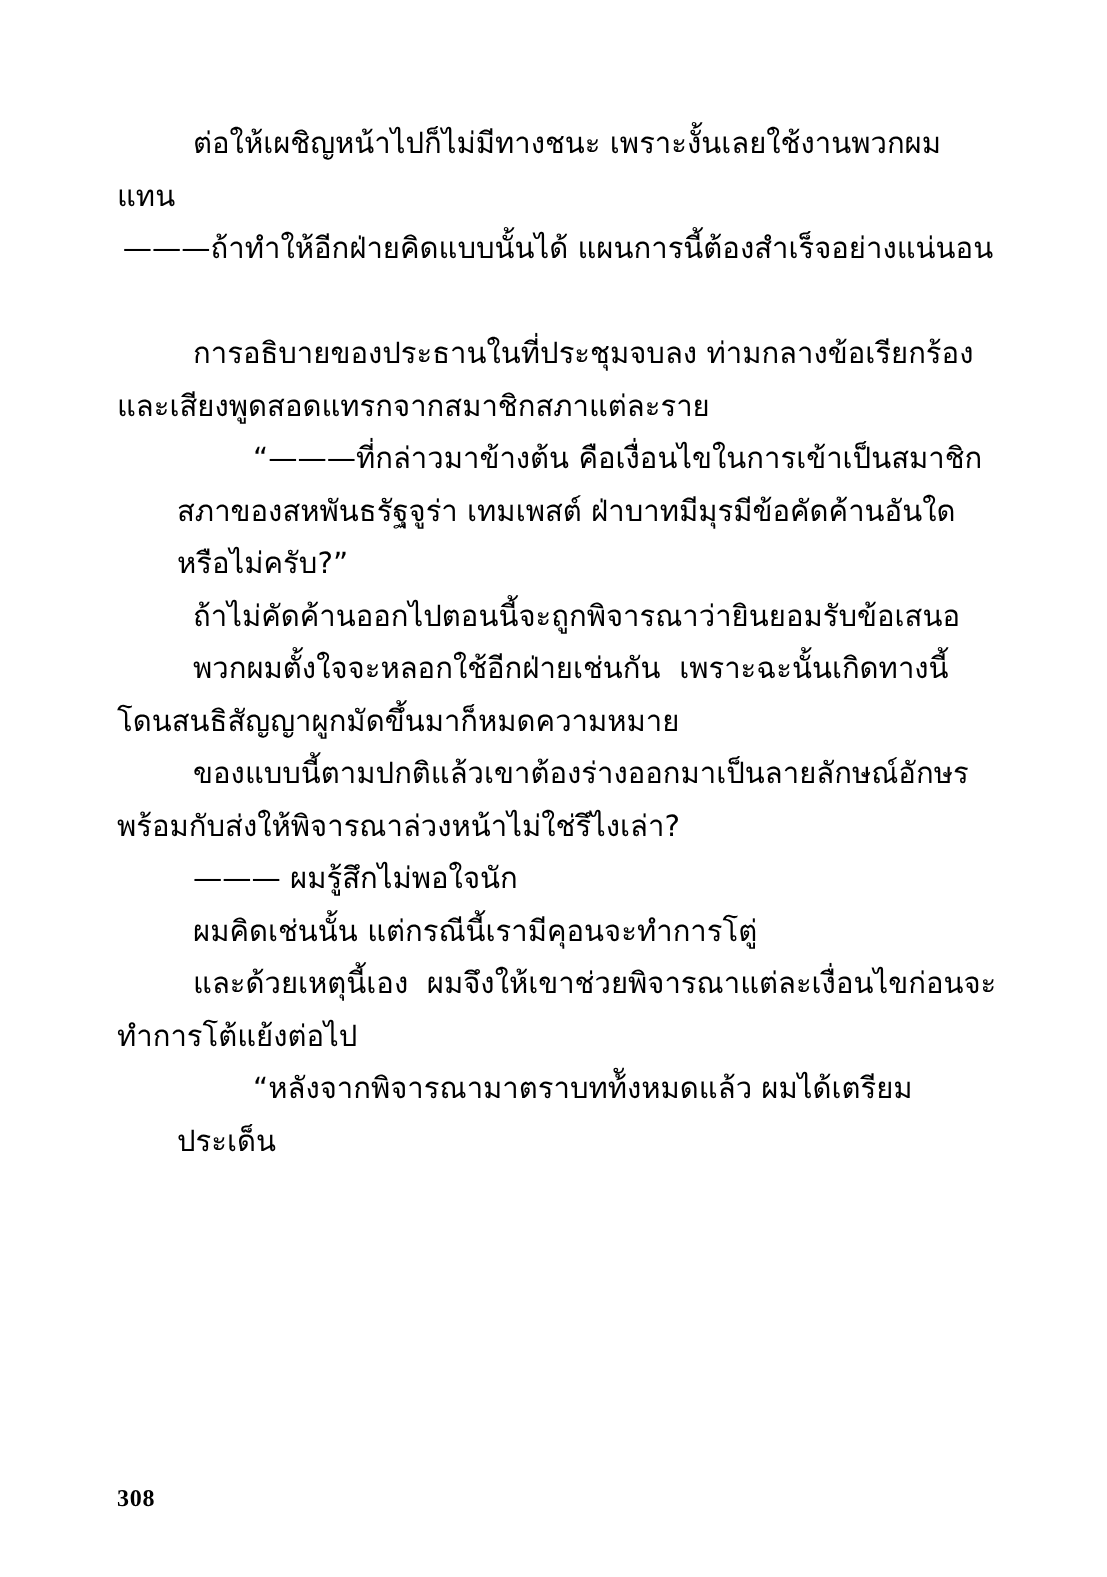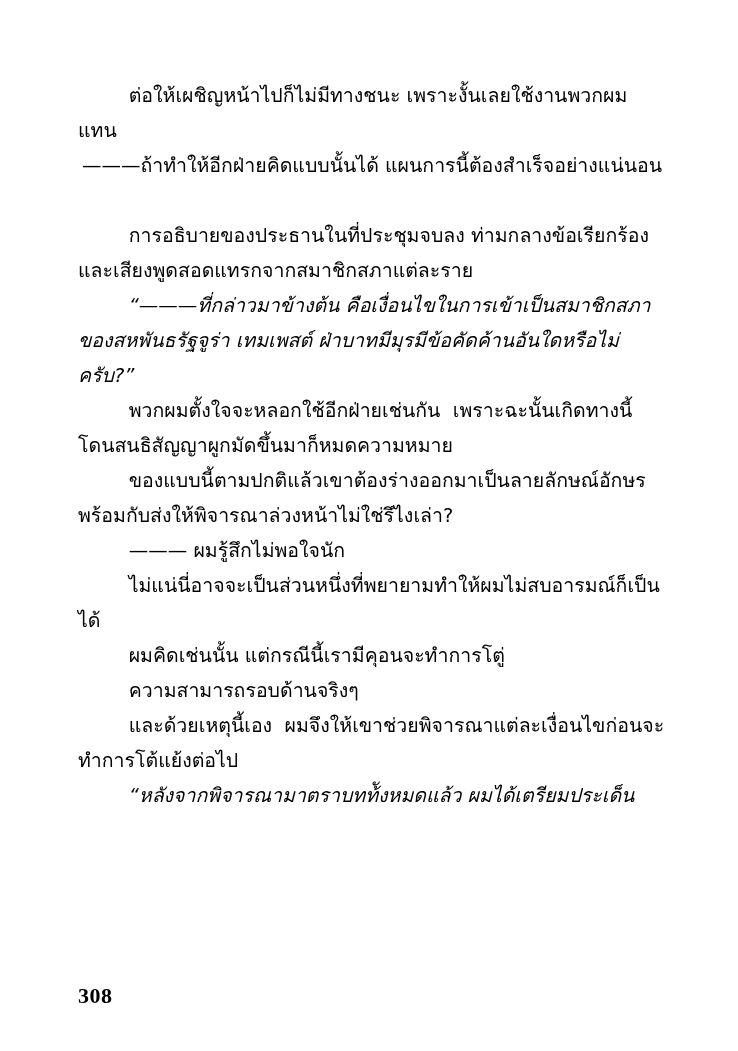--- a/index.html
+++ b/index.html
@@ -33,51 +33,50 @@
     margin: 0;
     text-indent: 2.6em;
     white-space: pre-wrap;
     word-break: break-word;
   }
   .para.noindent {
     text-indent: 0;
     text-align: center;
   }
   .para.italic {
-    font-style: italic;
+    margin-left: 40px;
   }
   .gap {
     height: 35px;
   }
   .page-number {
     position: absolute;
     left: 78px;
     bottom: 42px;
-    font-size: 22px;
+    font-size: 16px;
     font-family: "Liberation Serif", serif;
     font-weight: bold;
     letter-spacing: 0.5px;
   }
 </style>
 </head>
 <body>
 
 <div class="page">
   <div class="body-text">
 
     <p class="para">ต่อให้เผชิญหน้าไปก็ไม่มีทางชนะ เพราะงั้นเลยใช้งานพวกผมแทน</p>
     <p class="para noindent">———ถ้าทำให้อีกฝ่ายคิดแบบนั้นได้ แผนการนี้ต้องสำเร็จอย่างแน่นอน</p>
     <div class="gap"></div>
     <p class="para"></p>
     <p class="para">การอธิบายของประธานในที่ประชุมจบลง ท่ามกลางข้อเรียกร้องและเสียงพูดสอดแทรกจากสมาชิกสภาแต่ละราย</p>
     <p class="para italic">“———ที่กล่าวมาข้างต้น คือเงื่อนไขในการเข้าเป็นสมาชิกสภาของสหพันธรัฐจูร่า เทมเพสต์ ฝ่าบาทมีมุรมีข้อคัดค้านอันใดหรือไม่ครับ?”</p>
+    <p class="para">ถ้าไม่คัดค้านออกไปตอนนี้จะถูกพิจารณาว่ายินยอมรับข้อเสนอ</p>
     <p class="para">พวกผมตั้งใจจะหลอกใช้อีกฝ่ายเช่นกัน  เพราะฉะนั้นเกิดทางนี้โดนสนธิสัญญาผูกมัดขึ้นมาก็หมดความหมาย</p>
     <p class="para">ของแบบนี้ตามปกติแล้วเขาต้องร่างออกมาเป็นลายลักษณ์อักษรพร้อมกับส่งให้พิจารณาล่วงหน้าไม่ใช่รึไงเล่า?</p>
     <p class="para">——— ผมรู้สึกไม่พอใจนัก</p>
-    <p class="para">ไม่แน่นี่อาจจะเป็นส่วนหนึ่งที่พยายามทำให้ผมไม่สบอารมณ์ก็เป็นได้</p>
     <p class="para">ผมคิดเช่นนั้น แต่กรณีนี้เรามีคุอนจะทำการโตู่</p>
-    <p class="para">ความสามารถรอบด้านจริงๆ</p>
     <p class="para">และด้วยเหตุนี้เอง  ผมจึงให้เขาช่วยพิจารณาแต่ละเงื่อนไขก่อนจะทำการโต้แย้งต่อไป</p>
     <p class="para italic">“หลังจากพิจารณามาตราบทท้ังหมดแล้ว ผมได้เตรียมประเด็น</p>
 
   </div>
   <div class="page-number">308</div>
 </div>
 
 </body></html>

